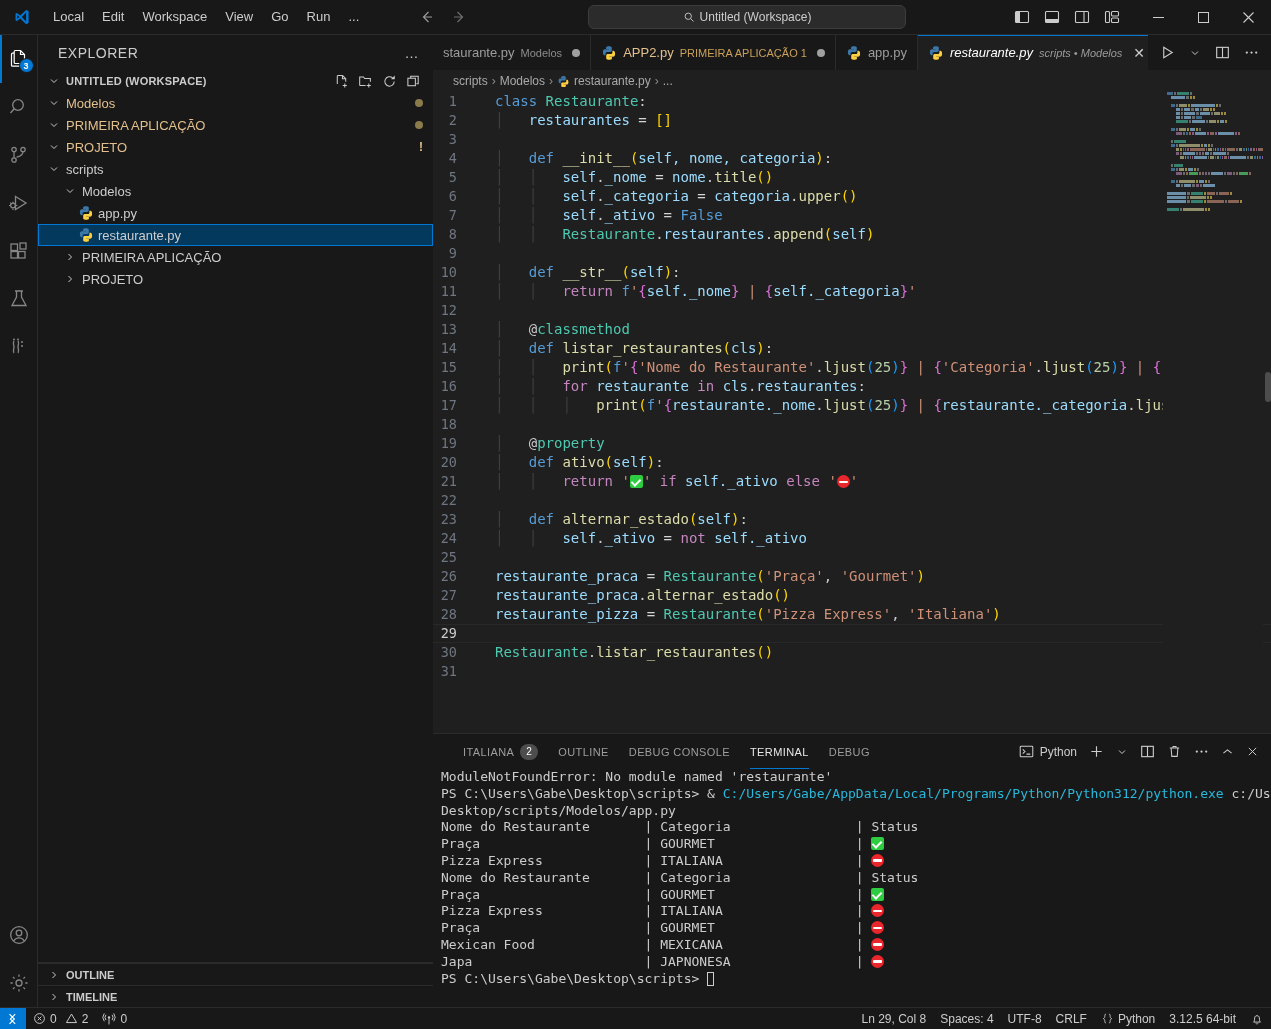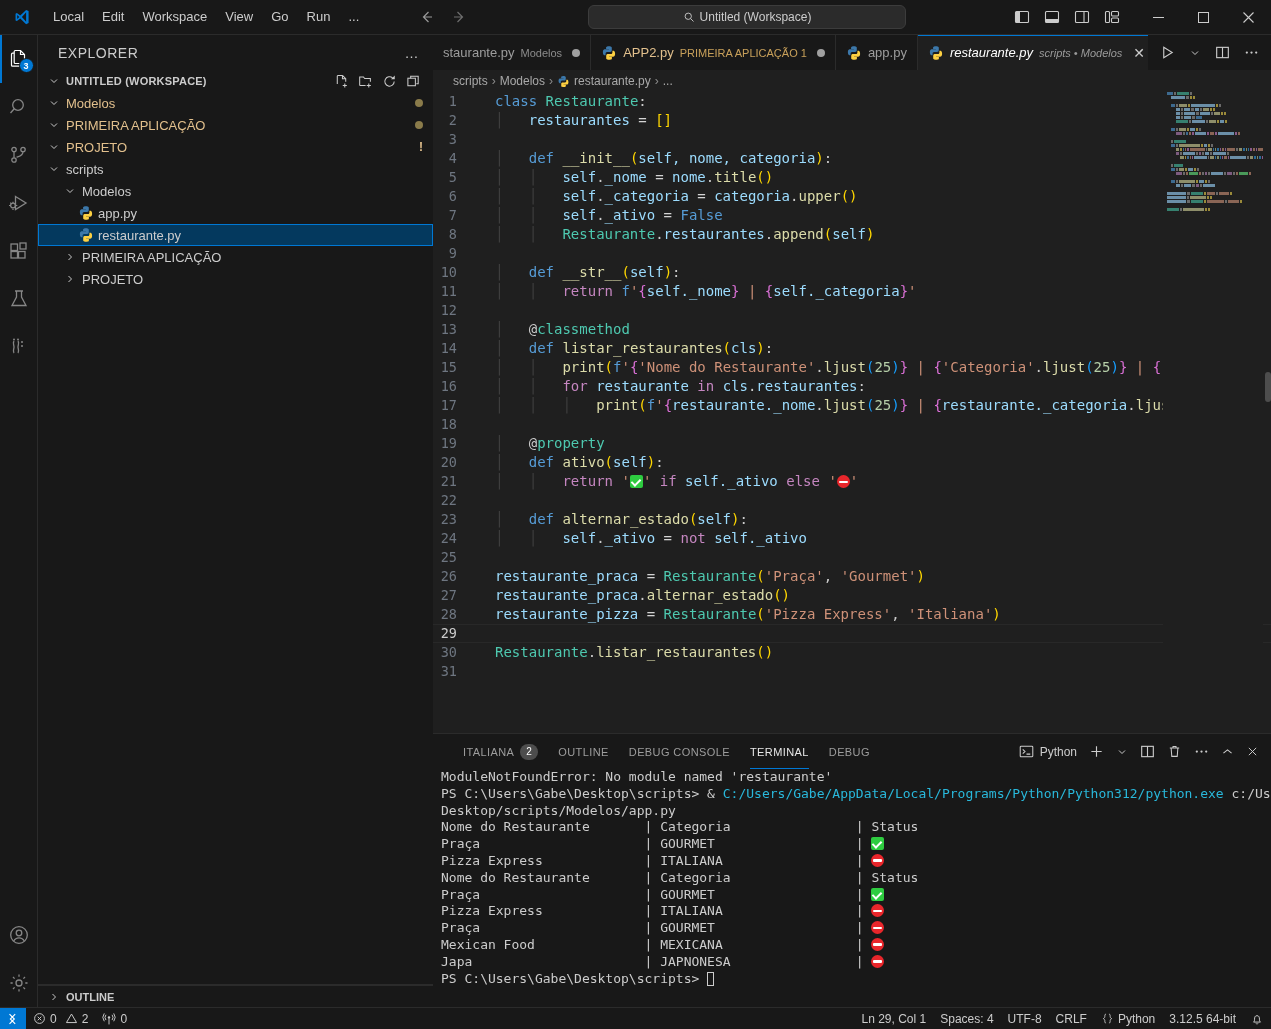--- a/index.html
+++ b/index.html
@@ -487,20 +487,28 @@
 
       <div class="sb-bottom">
         <div class="sb-collapsed">
           <span class="twisty">
             <svg width="12" height="12" viewBox="0 0 16 16">
                 <path fill="none" stroke="#cccccc" stroke-width="1.3" d="M6 4l4 4-4 4"></path>
               </svg>
           </span>
           <span>OUTLINE</span>
         </div>
+        <div class="sb-collapsed">
+          <span class="twisty">
+            <svg width="12" height="12" viewBox="0 0 16 16">
+                <path fill="none" stroke="#cccccc" stroke-width="1.3" d="M6 4l4 4-4 4"></path>
+              </svg>
+          </span>
+          <span>TIMELINE</span>
+        </div>
       </div>
     </div>
 
     <div class="main">
 
       <div class="tabbar">
         <div class="tabs" id="tabs">
             <div class="tab" style="margin-left: 0px;">
               <span class="fname">staurante.py</span>
               <span class="desc">Modelos</span>
@@ -938,21 +946,21 @@
         <svg width="14" height="14" viewBox="0 0 16 16">
             <path fill="none" stroke="#cccccc" stroke-width="1.1" d="M4.5 3.2a5 5 0 0 0 0 6M11.5 3.2a5 5 0 0 1 0 6M2.6 1.6a7.5 7.5 0 0 0 0 9M13.4 1.6a7.5 7.5 0 0 1 0 9"></path>
             <circle cx="8" cy="6.2" r="1.4" fill="#cccccc"></circle>
             <path stroke="#cccccc" stroke-width="1.1" d="M8 7.6v6.6"></path>
           </svg>
       </span>
       <span>0</span>
     </div>
 
     <div class="sb-right">
-      <div class="sb-item">Ln 29, Col 1</div>
+      <div class="sb-item">Ln 29, Col 8</div>
       <div class="sb-item">Spaces: 4</div>
       <div class="sb-item">UTF-8</div>
       <div class="sb-item">CRLF</div>
       <div class="sb-item">
         <span>
           <svg width="13" height="13" viewBox="0 0 16 16">
               <path fill="none" stroke="#cccccc" stroke-width="1.1" d="M6.2 2.5c-1.5 0-1.5 2-1.5 3S4 8 3 8s1.7.5 1.7 2.5 0 3 1.5 3M9.8 2.5c1.5 0 1.5 2 1.5 3S12 8 13 8s-1.7.5-1.7 2.5 0 3-1.5 3"></path>
             </svg>
         </span>
         <span>Python</span>

